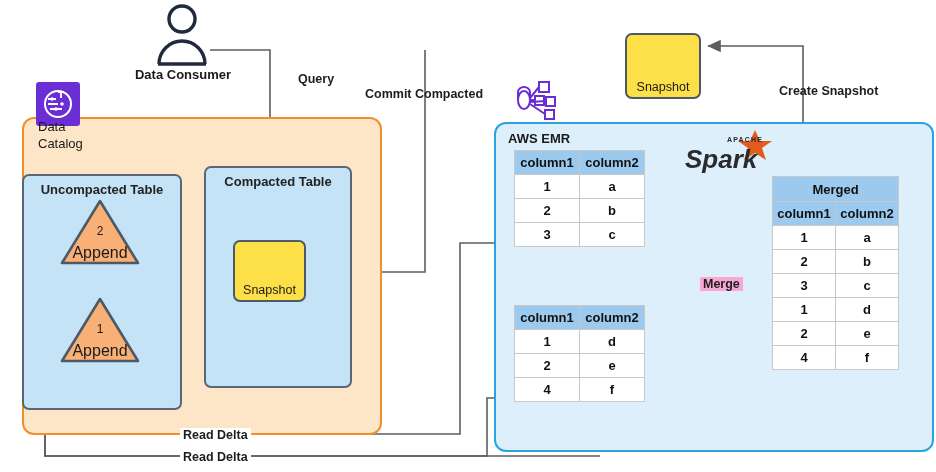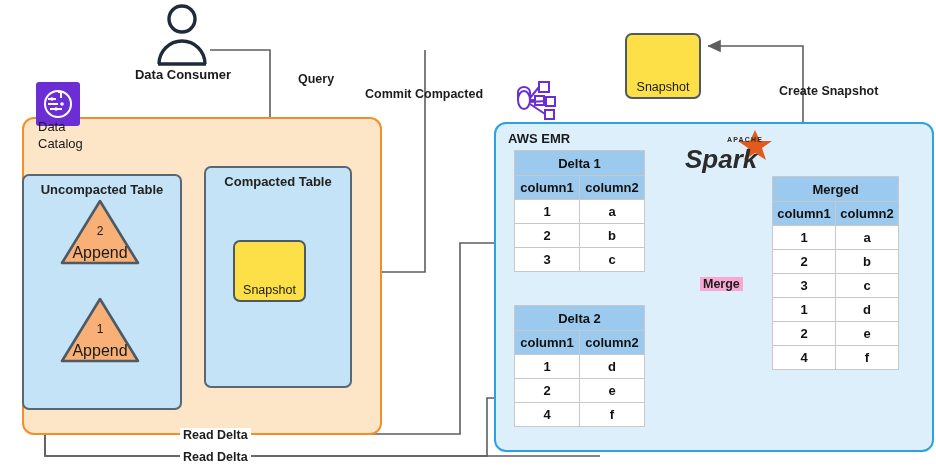--- a/index.html
+++ b/index.html
@@ -194,23 +194,20 @@
 
   <svg class="abs" id="spark-logo" viewBox="0 0 94 48">
     <polygon points="72,2 77,13 89,13 79,20 83,32 72,25 61,32 65,20 55,13 67,13" fill="#e25a1c"></polygon>
     <text x="44" y="14" font-family="'Liberation Sans',sans-serif" font-size="7" font-weight="bold" fill="#2b2b2b" letter-spacing="1.2">APACHE</text>
     <text x="2" y="40" font-family="'Liberation Sans',sans-serif" font-size="26" font-weight="bold" font-style="italic" fill="#2b2b2b">Spark</text>
   </svg>
 
   <table class="dt" id="delta1">
     <thead>
       <tr>
-          <th class="ttl" colspan="2">Delta 1</th>
-        </tr>
-      <tr>
         <th class="col">column1</th>
         <th class="col">column2</th>
       </tr>
     </thead>
     <tbody>
       <tr>
         <td>1</td>
         <td>a</td>
         </tr>
       <tr>
@@ -219,23 +216,20 @@
         </tr>
       <tr>
         <td>3</td>
         <td>c</td>
         </tr>
     </tbody>
   </table>
 
   <table class="dt" id="delta2">
     <thead>
-      <tr>
-          <th class="ttl" colspan="2">Delta 2</th>
-        </tr>
       <tr>
         <th class="col">column1</th>
         <th class="col">column2</th>
       </tr>
     </thead>
     <tbody>
       <tr>
         <td>1</td>
         <td>d</td>
         </tr>

